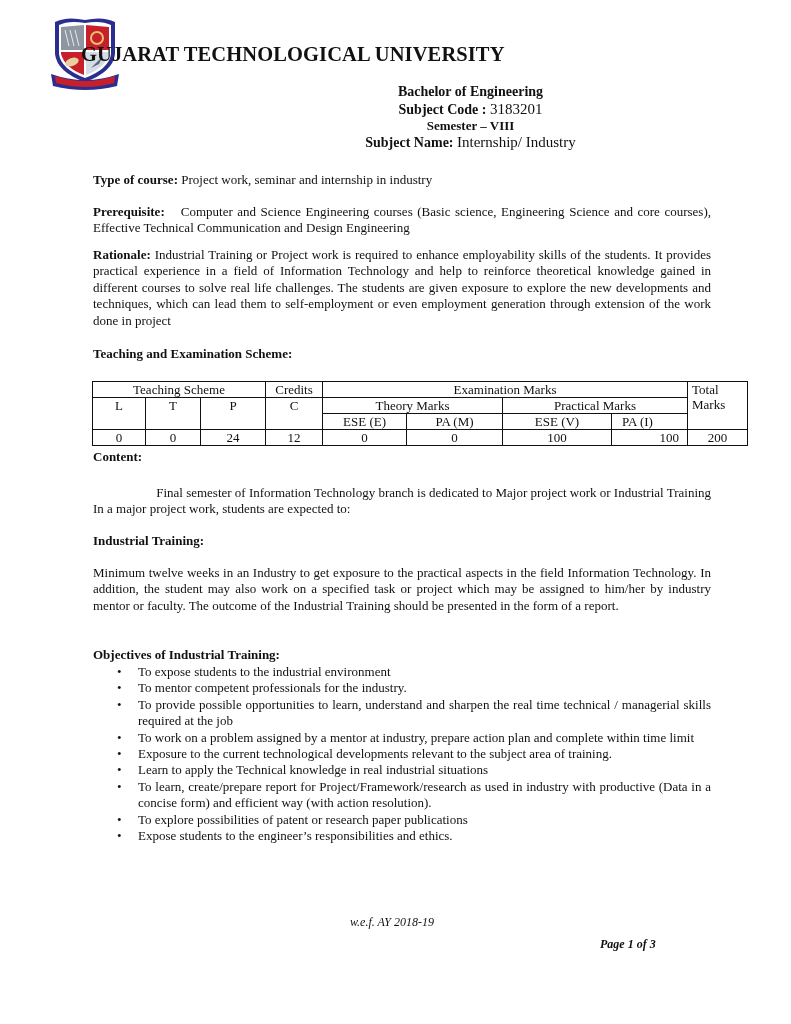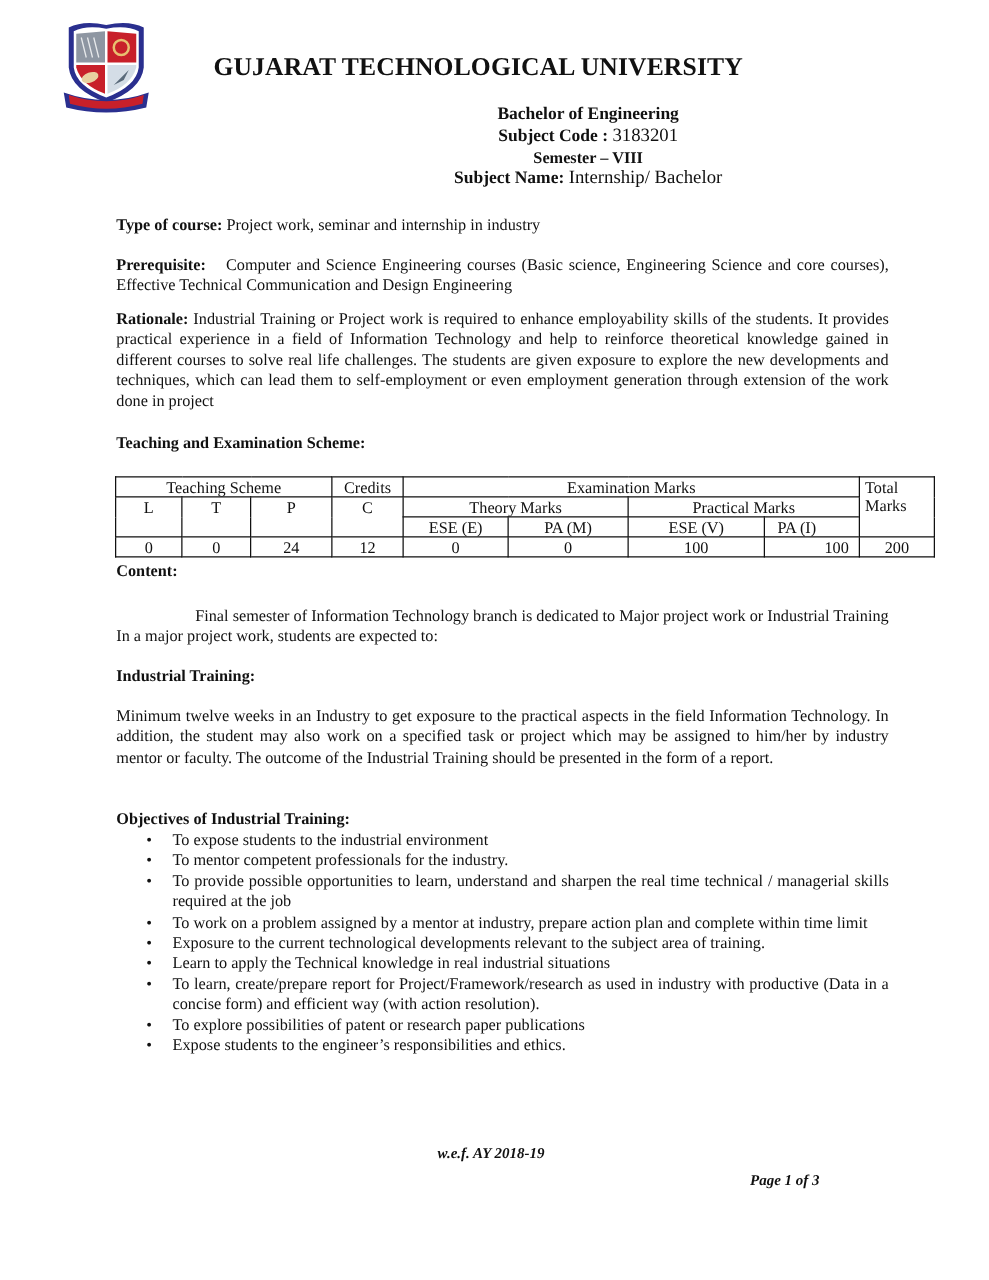--- a/index.html
+++ b/index.html
@@ -4,22 +4,22 @@
 <style>
   html, body { margin: 0; padding: 0; background: #ffffff; }
   body {
     width: 791px; height: 1024px; position: relative; overflow: hidden;
     font-family: "Liberation Serif", "DejaVu Serif", serif;
     color: #111111;
   }
   .abs { position: absolute; }
   .logo { left: 47px; top: 14px; width: 76px; height: 78px; }
   .univ-title {
-    left: 0; width: 706px; top: 43px; text-align: center;
-    font-size: 20.5px; font-weight: bold; letter-spacing: 0.1px; padding-left: 59px; box-sizing: border-box;
+    left: 0; width: 706px; top: 43px; text-align: left;
+    font-size: 20.5px; font-weight: bold; letter-spacing: 0.1px; padding-left: 81px; box-sizing: border-box;
   }
   .subhead { left: 0; width: 791px; text-align: center; font-weight: bold; font-size: 14px; padding-left: 150px; box-sizing: border-box; }
   .subhead .normal { font-weight: normal; font-size: 15px; }
   .para {
     left: 93px; width: 618px; font-size: 13px; line-height: 16.4px; text-align: justify;
   }
   .para b { font-weight: bold; }
   .heading { left: 93px; font-size: 13px; font-weight: bold; }
   .gap { display: inline-block; width: 16px; }
   table.scheme {
@@ -28,21 +28,21 @@
   }
   table.scheme td {
     border: 1.3px solid #111; text-align: center; padding: 0; height: 15px; line-height: 15px;
   }
   table.scheme td.total-h { text-align: left; padding-left: 4px; vertical-align: top; line-height: 15px; }
   table.scheme td.r { text-align: right; padding-right: 8px; }
   ul.objectives { position: absolute; left: 93px; top: 664px; width: 618px; margin: 0; padding: 0; list-style: none; font-size: 13px; line-height: 16.4px; }
   ul.objectives li { position: relative; padding-left: 45px; text-align: justify; }
   ul.objectives li .bullet { position: absolute; left: 24px; top: 0; }
   .page-num { left: 600px; top: 937px; font-size: 12px; font-weight: bold; font-style: italic; }
-  .wef { left: 350px; top: 915px; font-size: 12px; font-weight: bold; font-style: italic; }
+  .wef { left: 350px; top: 915px; font-size: 12px; font-weight: normal; font-style: italic; }
 </style>
 </head>
 <body>
 
 <div class="abs logo">
   <svg width="76" height="78" viewBox="0 0 76 78">
     <path d="M8 8 Q20 2 38 6 Q56 2 68 8 L68 40 Q66 58 38 68 Q10 58 8 40 Z" fill="#2a2f8f"></path>
     <path d="M12 11 Q22 6 38 9 Q54 6 64 11 L64 40 Q62 55 38 64 Q14 55 12 40 Z" fill="#ffffff"></path>
     <path d="M14 13 L37 11 L37 36 L14 36 Z" fill="#8e96a2"></path>
     <path d="M39 11 L62 13 L62 36 L39 36 Z" fill="#c8202a"></path>
@@ -63,21 +63,21 @@
 
 <div class="abs univ-title">GUJARAT TECHNOLOGICAL UNIVERSITY</div>
 <div class="abs subhead" style="top:84px;">Bachelor of Engineering</div>
 <div class="abs subhead" style="top:101px;">
   <span>Subject Code :</span>
   <span class="normal">3183201</span>
 </div>
 <div class="abs subhead" style="top:118px; font-size:13px;">Semester – VIII</div>
 <div class="abs subhead" style="top:134px;">
   <span>Subject Name:</span>
-  <span class="normal">Internship/ Bachelor</span>
+  <span class="normal">Internship/ Industry</span>
 </div>
 
 <div class="abs para" style="top:172px;">
   <b>Type of course:</b><span> Project work, seminar and internship in industry</span>
 </div>
 
 <div class="abs para" style="top:204px;">
   <b>Prerequisite:</b><span class="gap"></span><span>Computer and Science Engineering courses (Basic science, Engineering Science and core courses), Effective Technical Communication and Design Engineering</span>
 </div>
 

